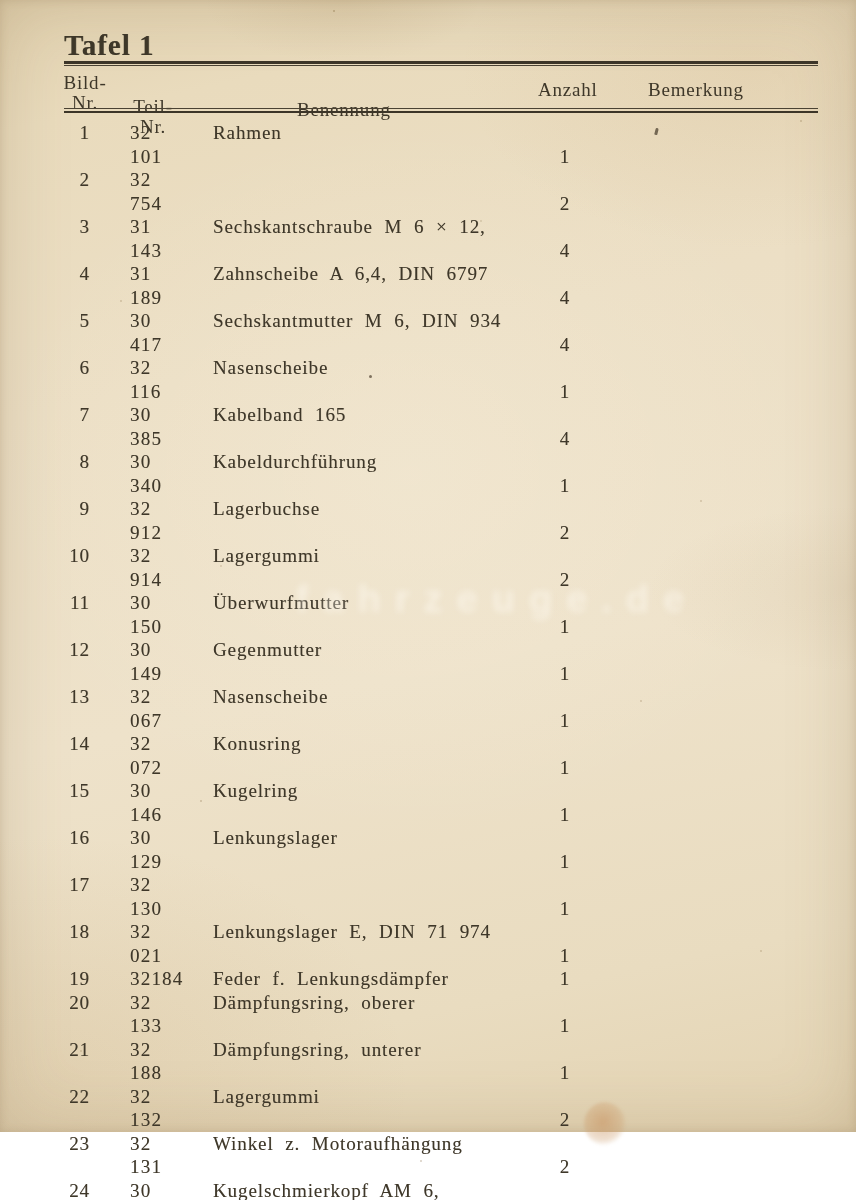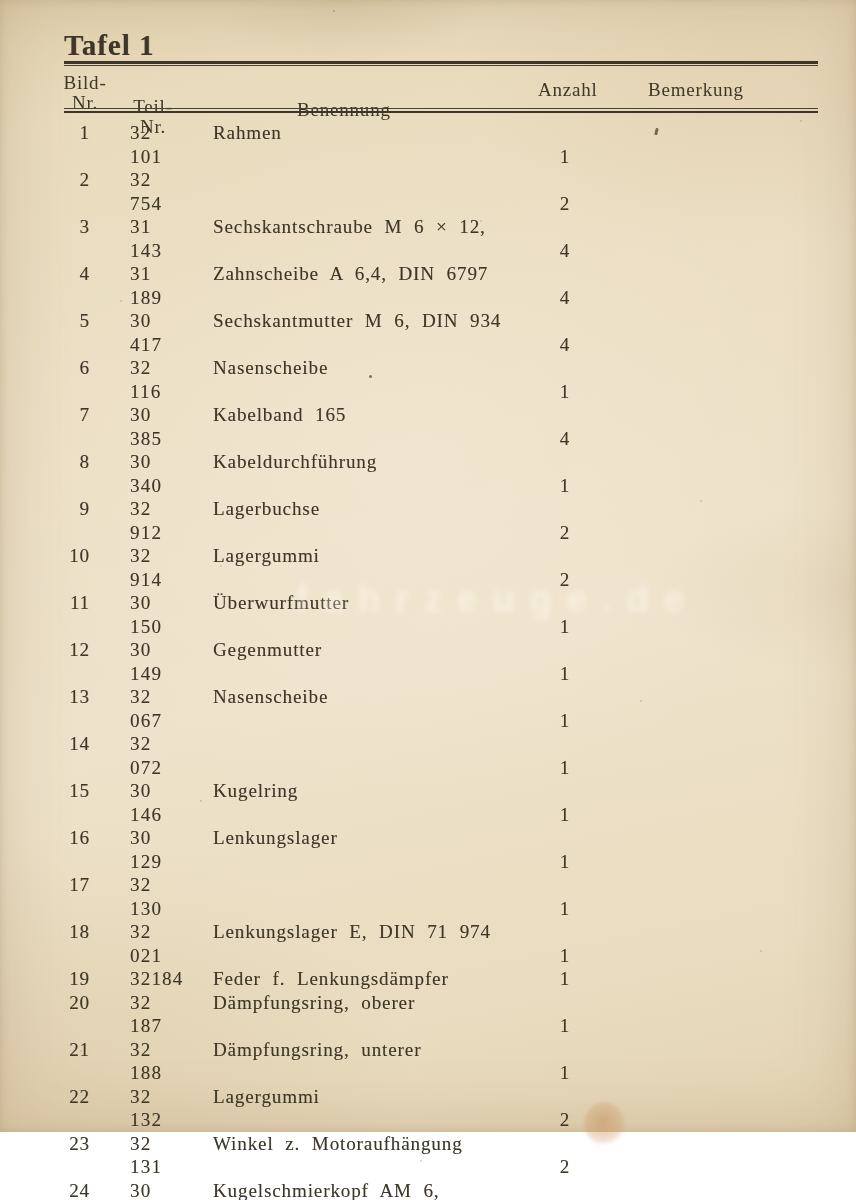--- a/index.html
+++ b/index.html
@@ -224,20 +224,23 @@
         <div class="c-teil">32 067</div>
         <div class="c-name">
           <div class="line">Nasenscheibe</div>
         </div>
         <div class="c-anz">1</div>
         <div class="c-bem"></div>
       </div>
       <div class="row">
         <div class="c-bild">14</div>
         <div class="c-teil">32 072</div>
+        <div class="c-name">
+          <div class="line">Konusring</div>
+        </div>
         <div class="c-anz">1</div>
         <div class="c-bem"></div>
       </div>
       <div class="row">
         <div class="c-bild">15</div>
         <div class="c-teil">30 146</div>
         <div class="c-name">
           <div class="line">Kugelring</div>
         </div>
         <div class="c-anz">1</div>
@@ -271,21 +274,21 @@
         <div class="c-bild">19</div>
         <div class="c-teil">32184</div>
         <div class="c-name">
           <div class="line">Feder f. Lenkungsdämpfer</div>
         </div>
         <div class="c-anz">1</div>
         <div class="c-bem"></div>
       </div>
       <div class="row">
         <div class="c-bild">20</div>
-        <div class="c-teil">32 187</div>
+        <div class="c-teil">32 133</div>
         <div class="c-name">
           <div class="line">Dämpfungsring, oberer</div>
         </div>
         <div class="c-anz">1</div>
         <div class="c-bem"></div>
       </div>
       <div class="row">
         <div class="c-bild">21</div>
         <div class="c-teil">32 188</div>
         <div class="c-name">

